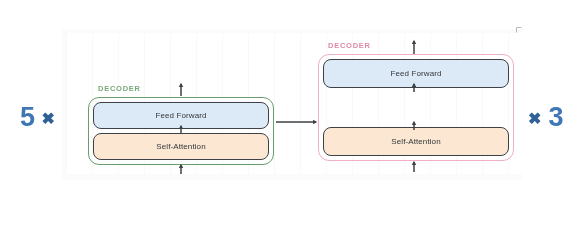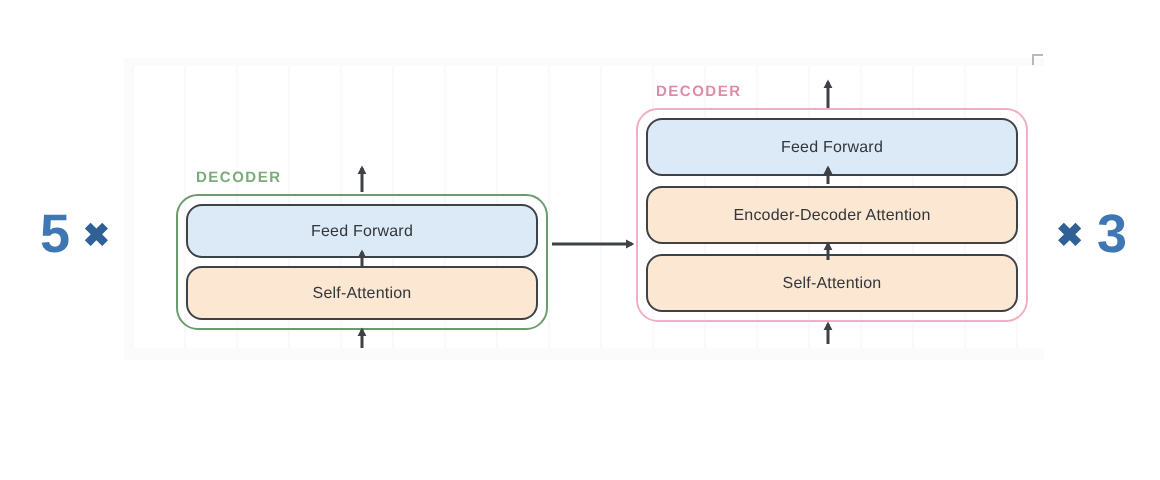--- a/index.html
+++ b/index.html
@@ -163,21 +163,20 @@
 
   <div class="stack encoder">
     <span class="stack-label">DECODER</span>
     <div class="box blue">Feed Forward</div>
     <div class="box peach">Self-Attention</div>
   </div>
 
   <div class="stack decoder">
     <span class="stack-label">DECODER</span>
     <div class="box blue">Feed Forward</div>
-    <div class="box peach">Encoder-Decoder Attention</div>
     <div class="box peach">Self-Attention</div>
   </div>
 
   <svg style="position:absolute;left:0;top:0;width:580px;height:208px;pointer-events:none;">
     <defs>
       <marker id="ah" markerWidth="7" markerHeight="7" refX="3.4" refY="2.6" orient="auto" markerUnits="userSpaceOnUse">
         <path d="M0.4,0.4 L4.6,2.6 L0.4,4.8 z" fill="#3e4246"></path>
       </marker>
     </defs>
 

